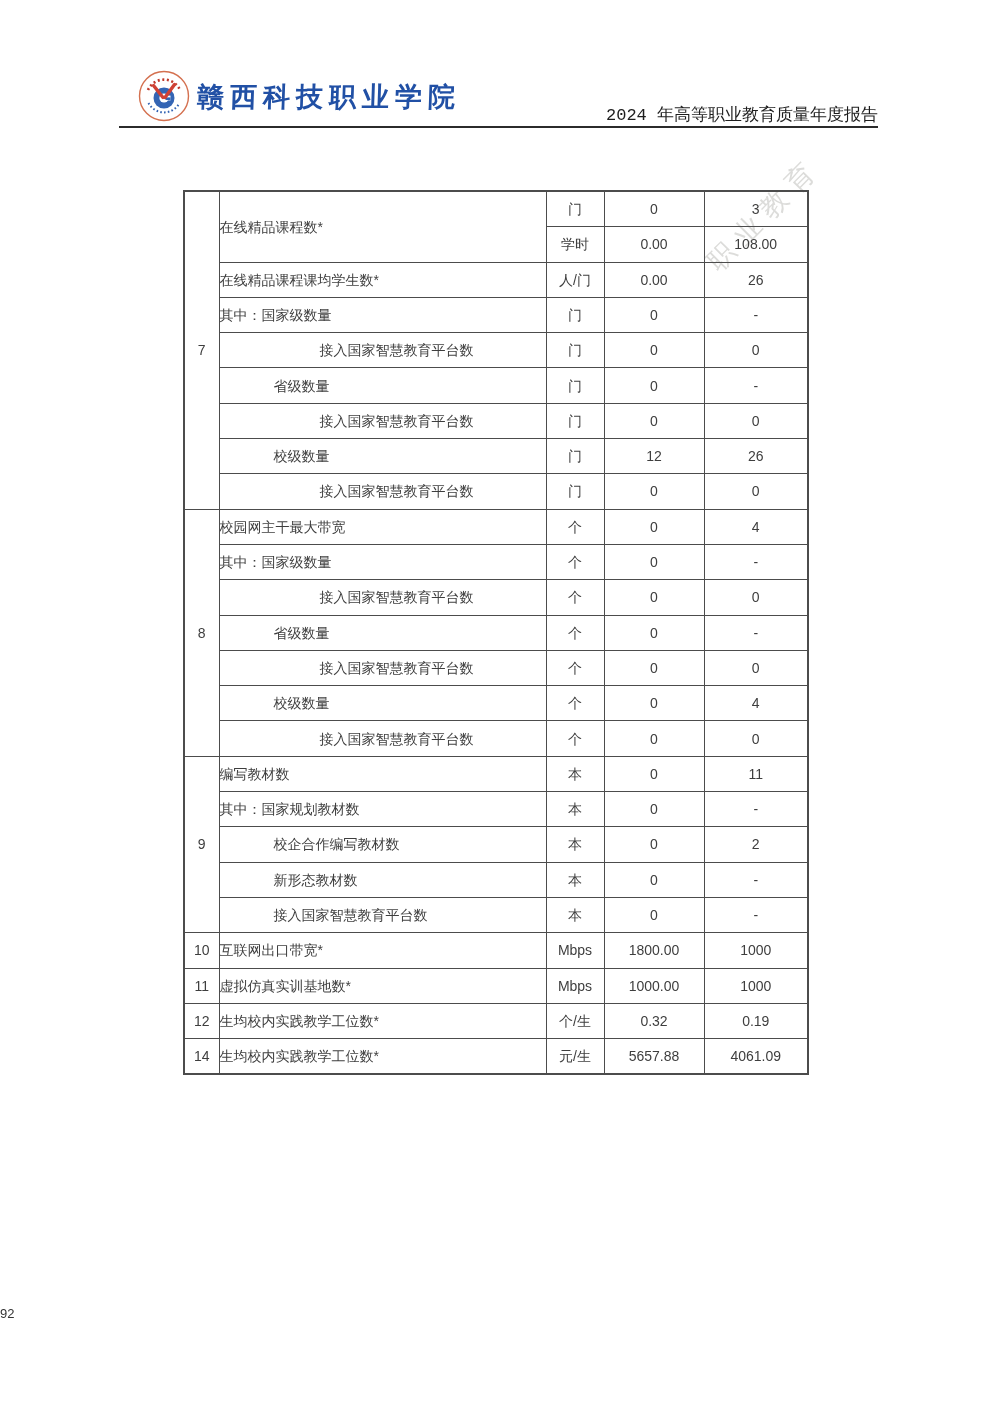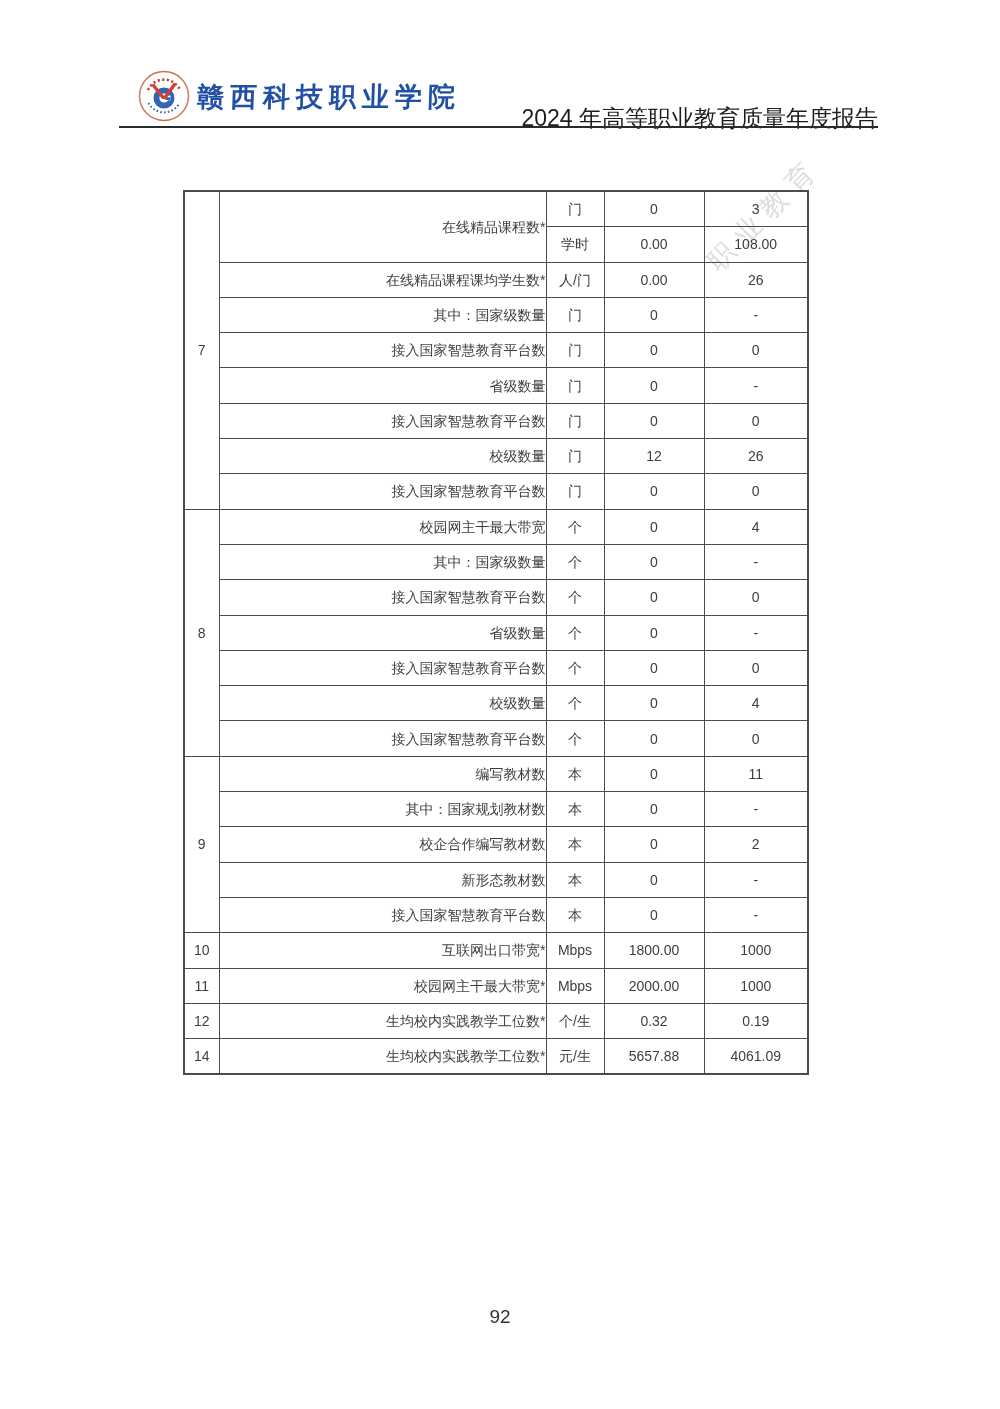--- a/index.html
+++ b/index.html
@@ -24,22 +24,22 @@
   }
   .school-name{
     position:absolute;left:197px;top:79px;
     font-size:27px;font-weight:bold;color:var(--blue);
     letter-spacing:6px;white-space:nowrap;
     font-family:"Liberation Serif",serif;
     transform:skewX(-2deg);
   }
   .report-title{
     position:absolute;top:103px;left:520px;width:358px;
-    text-align:right;font-size:23px;color:var(--title);
-    font-family:Liberation Sans, sans-serif;white-space:nowrap;
+    text-align:right;font-size:17px;color:var(--title);
+    font-family:Liberation Mono, monospace;white-space:nowrap;
   }
   .header-rule{
     position:absolute;left:119px;top:126px;width:759px;height:2px;
     background:#2b2b2b;
   }
   
   .watermark{
     position:absolute;left:712px;top:248px;
     color:var(--wm);font-size:27px;letter-spacing:10px;white-space:nowrap;
     transform:rotate(-45deg);transform-origin:0 50%;
@@ -56,28 +56,28 @@
     border:1px solid var(--border);
     height:34.3px;
     padding:0;
     line-height:1.15;
     overflow:hidden;
     white-space:nowrap;
     background:transparent;
   }
   table.indicators{border:2px solid var(--border);}
   td.c-num{text-align:center;}
-  td.c-label{text-align:right;padding-left:4px;}
-  td.c-label.i1{padding-left:42px;}
+  td.c-label{text-align:left;padding-left:4px;}
+  td.c-label.i1{padding-left:54px;}
   td.c-label.i2{padding-left:100px;}
   td.c-unit,td.c-val{text-align:center;}
   
   .page-number{
     position:absolute;left:0;top:1306px;width:1000px;
-    text-align:center;font-size:19px;color:#333;
+    text-align:left;font-size:13px;color:#333;
   }
 </style>
 </head>
 <body>
 
 <div class="page">
 
   <svg class="logo" viewBox="0 0 52 52" xmlns="http://www.w3.org/2000/svg">
     <circle cx="26" cy="26" r="24.5" fill="#ffffff" stroke="#d4704f" stroke-width="1.4"></circle>
 
@@ -238,23 +238,23 @@
         </tr>
         <tr>
           <td class="c-num">10</td>
           <td class="c-label i0">互联网出口带宽*</td>
           <td class="c-unit">Mbps</td>
           <td class="c-val">1800.00</td>
           <td class="c-val">1000</td>
         </tr>
         <tr>
           <td class="c-num">11</td>
-          <td class="c-label i0">校园网主干最大带宽*</td>
+          <td class="c-label i0">虚拟仿真实训基地数*</td>
           <td class="c-unit">Mbps</td>
-          <td class="c-val">2000.00</td>
+          <td class="c-val">1000.00</td>
           <td class="c-val">1000</td>
         </tr>
         <tr>
           <td class="c-num">12</td>
           <td class="c-label i0">生均校内实践教学工位数*</td>
           <td class="c-unit">个/生</td>
           <td class="c-val">0.32</td>
           <td class="c-val">0.19</td>
         </tr>
         <tr>

